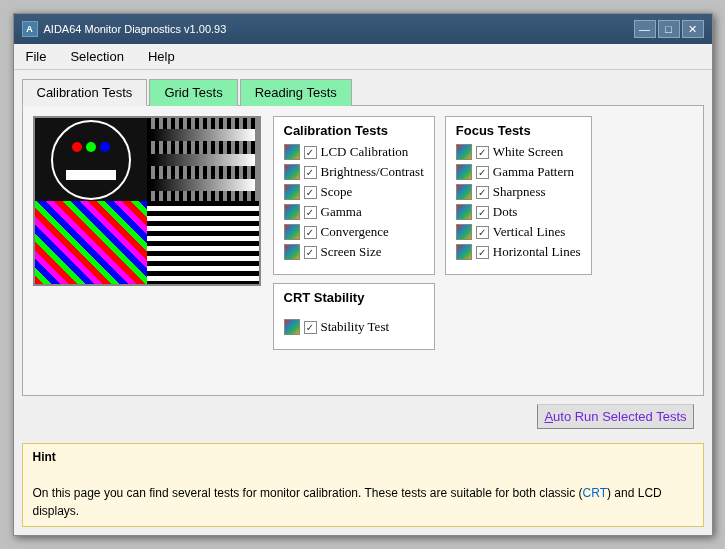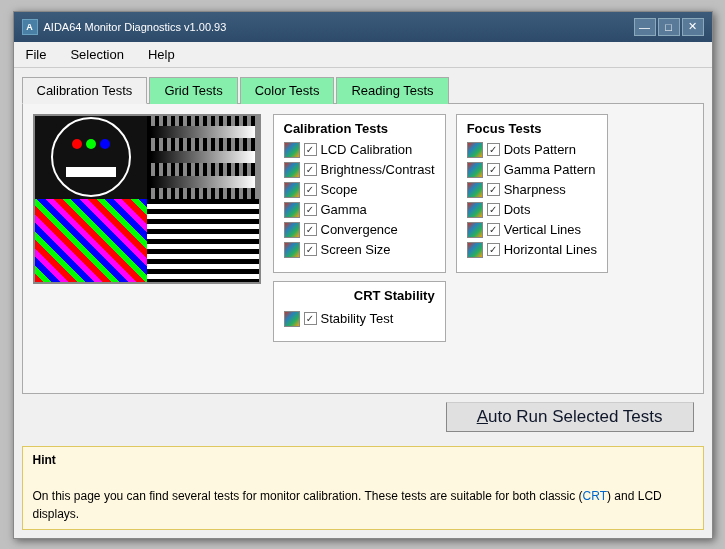--- a/index.html
+++ b/index.html
@@ -237,48 +237,48 @@
       display: flex;
       align-items: center;
       justify-content: center;
       flex-shrink: 0;
       font-size: 10px;
       color: #333;
     }
     .test-item-label {
       font-size: 13px;
       color: #000;
+      font-family: Liberation Serif, serif;
     }
     .stability-section {
       margin-top: 8px;
       border: 1px solid #aaa;
       background: white;
       padding: 6px 10px 10px 10px;
       max-width: 200px;
     }
     .stability-title {
       font-weight: bold;
       font-size: 13px;
-      margin-bottom: 8px;
-      text-align: right;
+      margin-bottom: 14px;
     }
     .bottom-buttons {
       display: flex;
       justify-content: flex-end;
       gap: 6px;
       padding: 8px 10px 6px 10px;
     }
     .btn {
-      padding: 4px 30px;
+      padding: 4px 6px;
       background: #e0e0e0;
       border: 1px solid #888;
       border-top-color: #ccc;
       cursor: pointer;
-      font-size: 17px;
-      color: #0f172a;
+      font-size: 13px;
+      color: #6d28d9;
     }
     .hint-area {
       background: #fff8e0;
       border: 1px solid #e0c860;
       margin: 0 8px 8px 8px;
       padding: 6px 10px;
       font-size: 12px;
       color: #000;
     }
     .hint-title {
@@ -314,21 +314,20 @@
       <span>Selection</span>
     </div>
     <div class="menu-item">Help</div>
   </div>
 
   <div class="content-area">
 
     <div class="tabs">
       <div class="tab active">Calibration Tests</div>
       <div class="tab">Grid Tests</div>
-      <div class="tab">Color Tests</div>
       <div class="tab">Reading Tests</div>
     </div>
 
     <div class="main-content">
       <div class="main-grid">
 
         <div class="preview-area">
           <div class="preview-img">
             <div class="preview-q1">
               <div class="circle-target">
@@ -396,21 +395,21 @@
               </div>
             </div>
           </div>
 
           <div>
             <div class="test-group">
               <div class="test-group-title">Focus Tests</div>
               <div class="test-item">
                 <div class="test-item-icon"></div>
                 <div class="test-item-check">✓</div>
-                <span class="test-item-label">Dots Pattern</span>
+                <span class="test-item-label">White Screen</span>
               </div>
               <div class="test-item">
                 <div class="test-item-icon"></div>
                 <div class="test-item-check">✓</div>
                 <span class="test-item-label">Gamma Pattern</span>
               </div>
               <div class="test-item">
                 <div class="test-item-icon"></div>
                 <div class="test-item-check">✓</div>
                 <span class="test-item-label">Sharpness</span>

